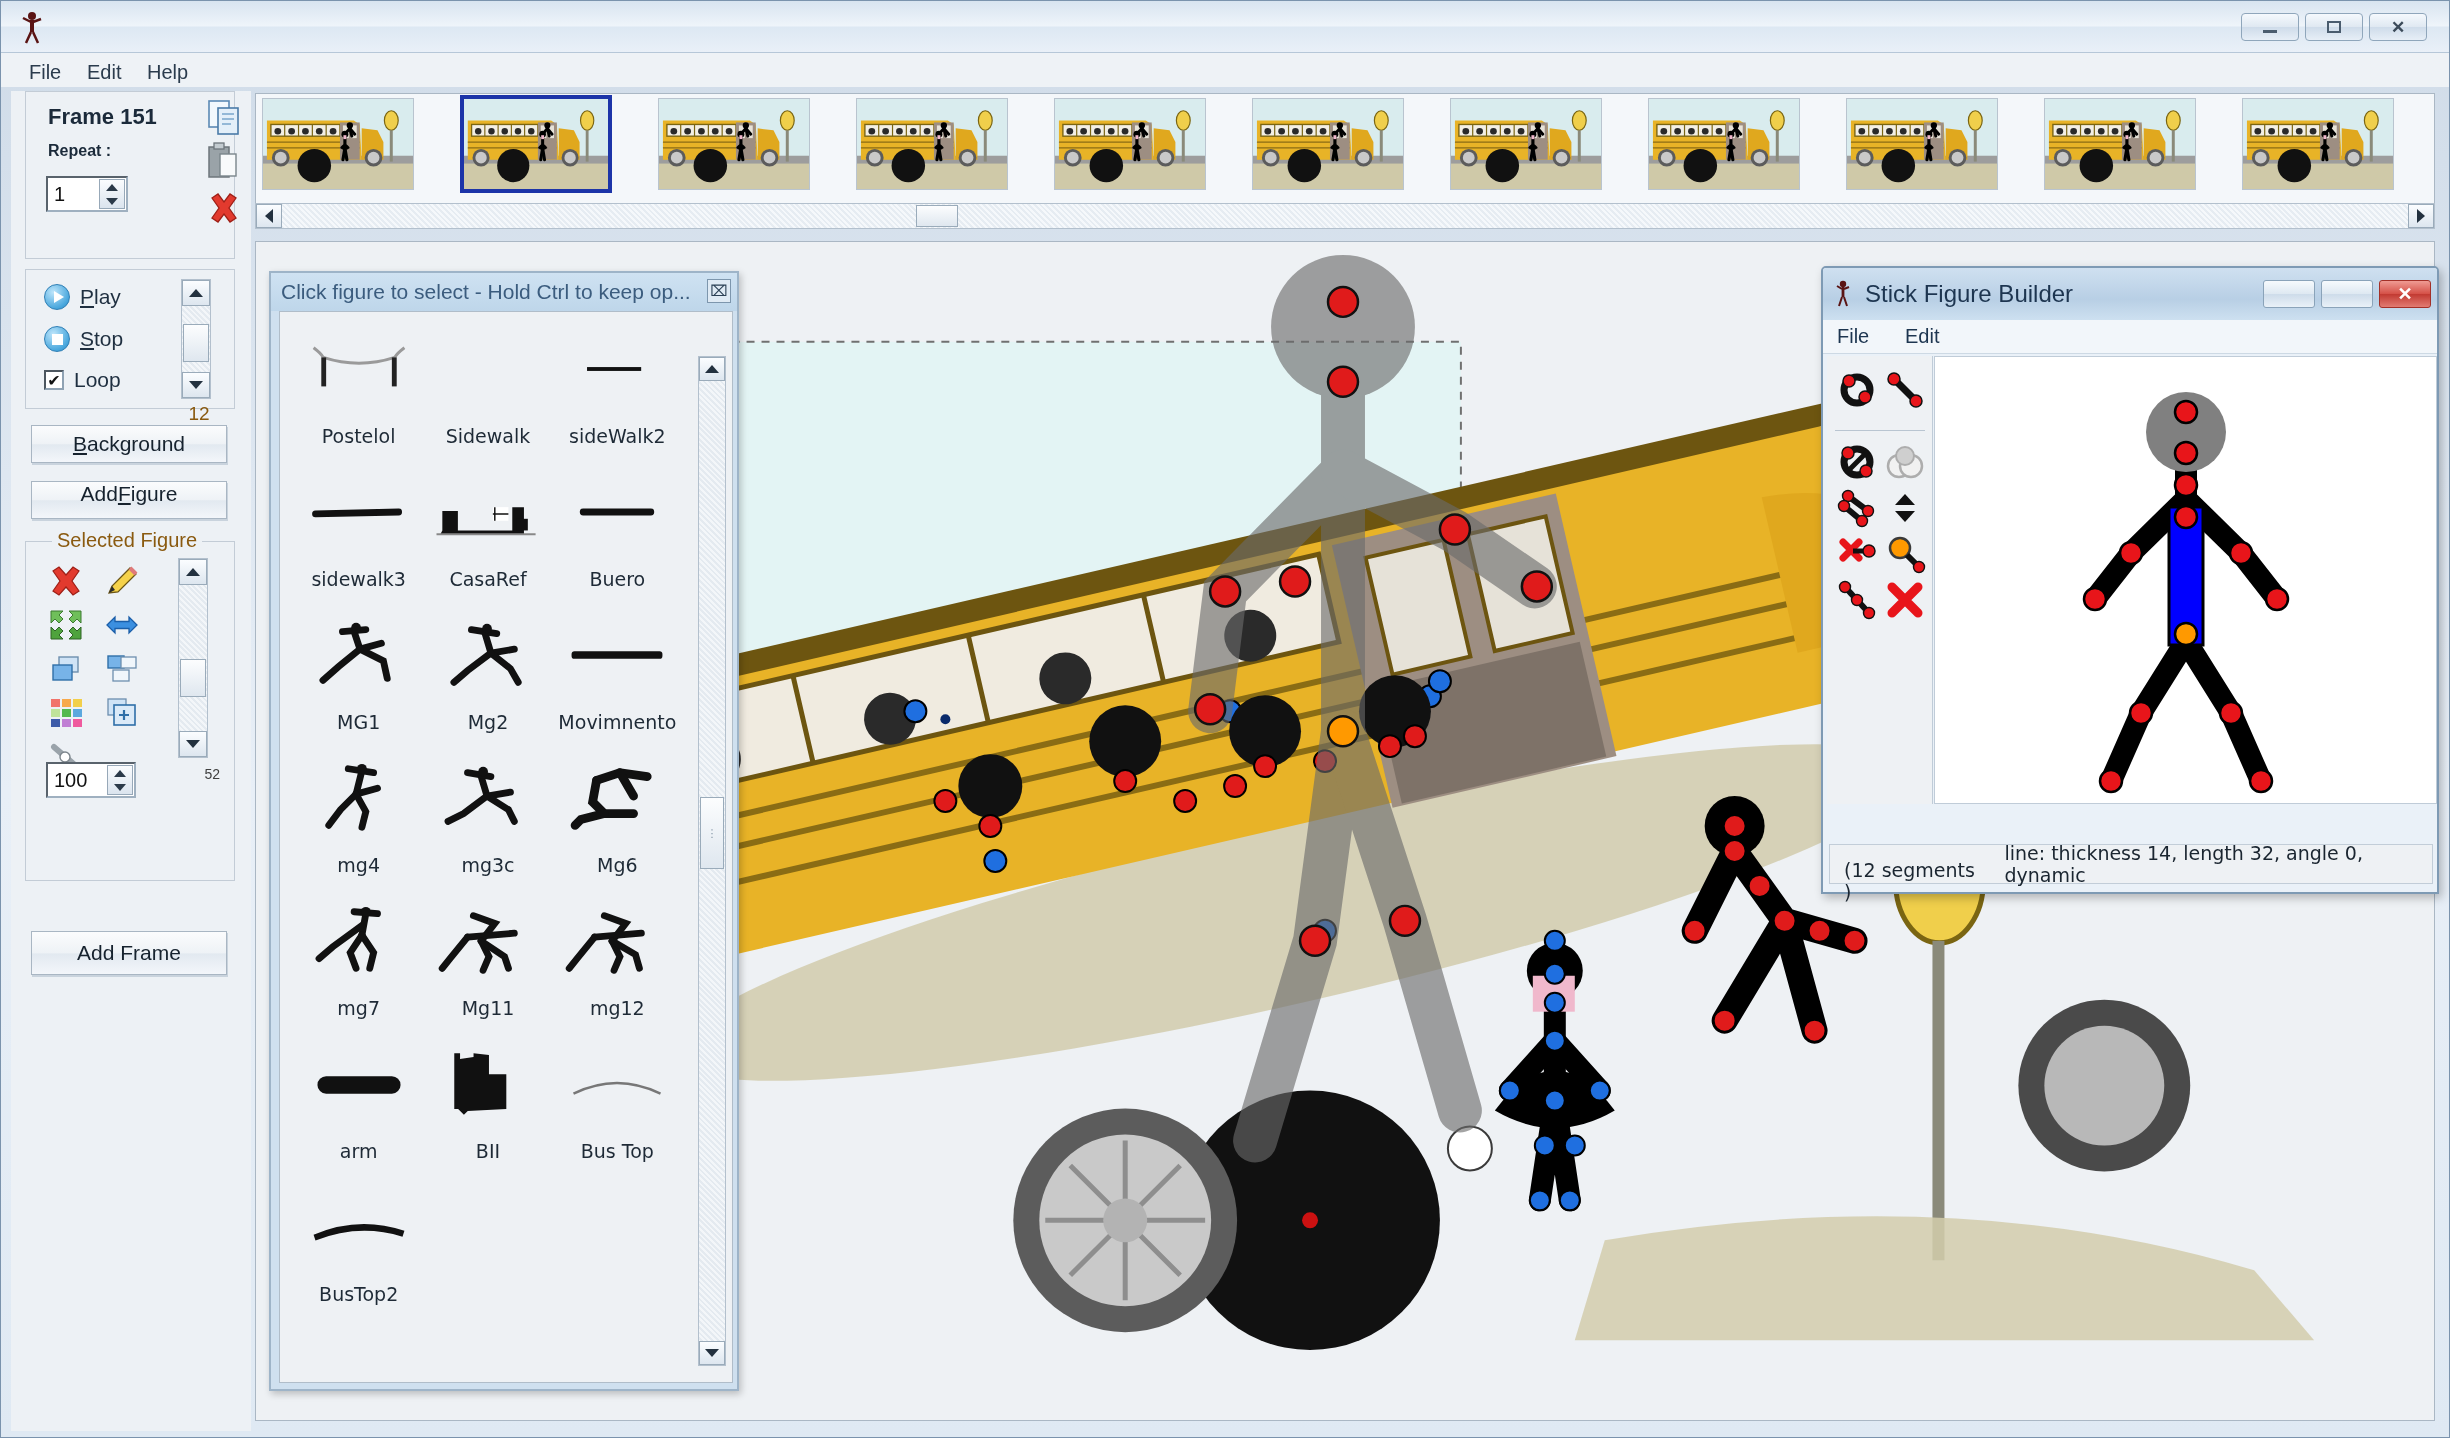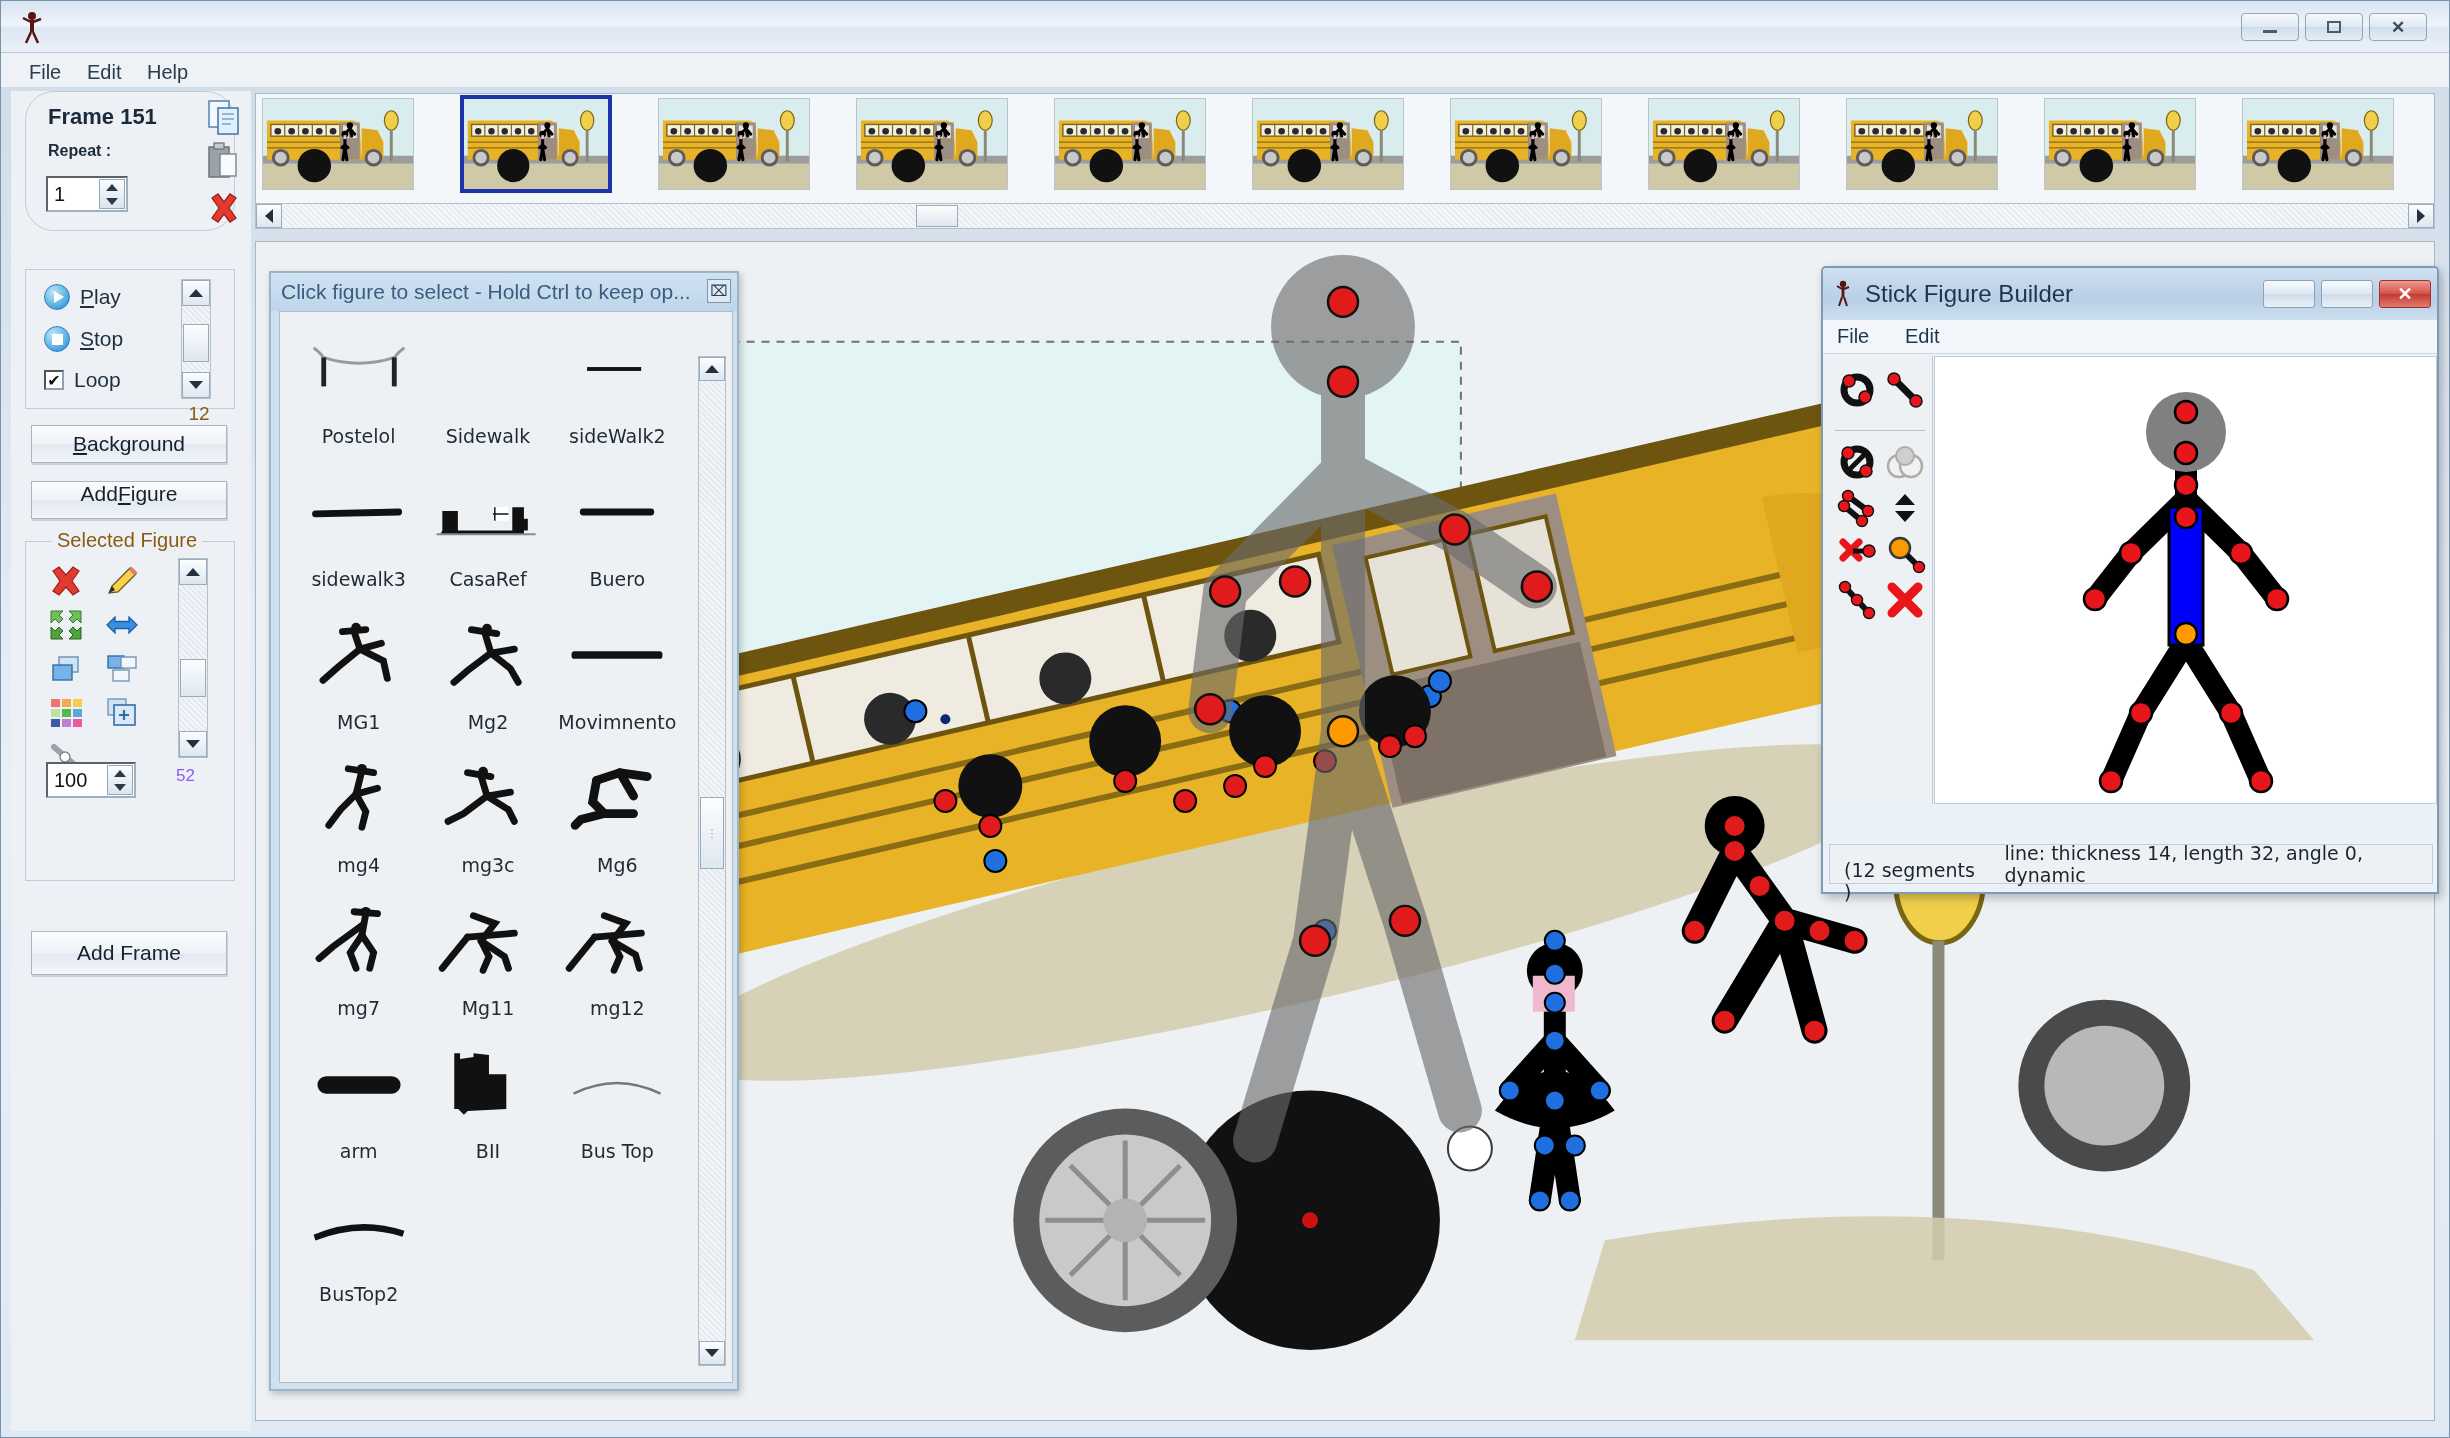--- a/index.html
+++ b/index.html
@@ -56,21 +56,21 @@
   #left-panel {
     position: absolute; left: 10px; top: 90px; width: 240px; height: 1340px;
     background: #edf1f5;
   }
   .group-box {
     position: absolute;
     border: 1px solid #c3ccd6;
     background: #edf1f5;
   }
 
-  #frame-group { left: 14px; top: 0px; width: 210px; height: 140px; border-radius: 29px; }
+  #frame-group { left: 14px; top: 0px; width: 210px; height: 168px; }
   #frame-label {
     position: absolute; left: 22px; top: 12px;
     font-size: 22px; color: #1b2a3a; font-weight: 600;
   }
   #repeat-label {
     position: absolute; left: 22px; top: 50px;
     font-size: 16px; color: #1b2a3a; font-weight: 600;
   }
   #repeat-spin {
     position: absolute; left: 20px; top: 84px; width: 82px; height: 36px;
@@ -156,21 +156,21 @@
   #selfig-group { left: 14px; top: 450px; width: 210px; height: 340px; }
   #selfig-legend {
     position: absolute; left: 26px; top: -13px; background: #edf1f5;
     padding: 0 5px; font-size: 20px; color: #8a5a10;
   }
   .sf-icon { position: absolute; width: 36px; height: 34px; cursor: pointer; }
   #sf-c0 { left: 22px; }
   #sf-c1 { left: 78px; }
   #sf-scroll { left: 152px; top: 16px; width: 30px; height: 200px; }
   #sf-value { position: absolute; left: 150px; top: 224px; width: 44px;
-     text-align:left; font-size: 17px; color: #8b5cf6; }
+     text-align:right; font-size: 14px; color: #404040; }
   #scale-spin {
     position: absolute; left: 20px; top: 220px; width: 90px; height: 36px;
     border: 2px inset #9fb0c0; background: #ffffff;
   }
   #scale-spin input {
     position: absolute; left: 2px; top: 1px; width: 56px; height: 30px;
     border: 0; outline:0; font-size: 20px; color:#111; background: transparent;
     font-family: "Liberation Sans", sans-serif; padding-left: 4px;
   }
 

